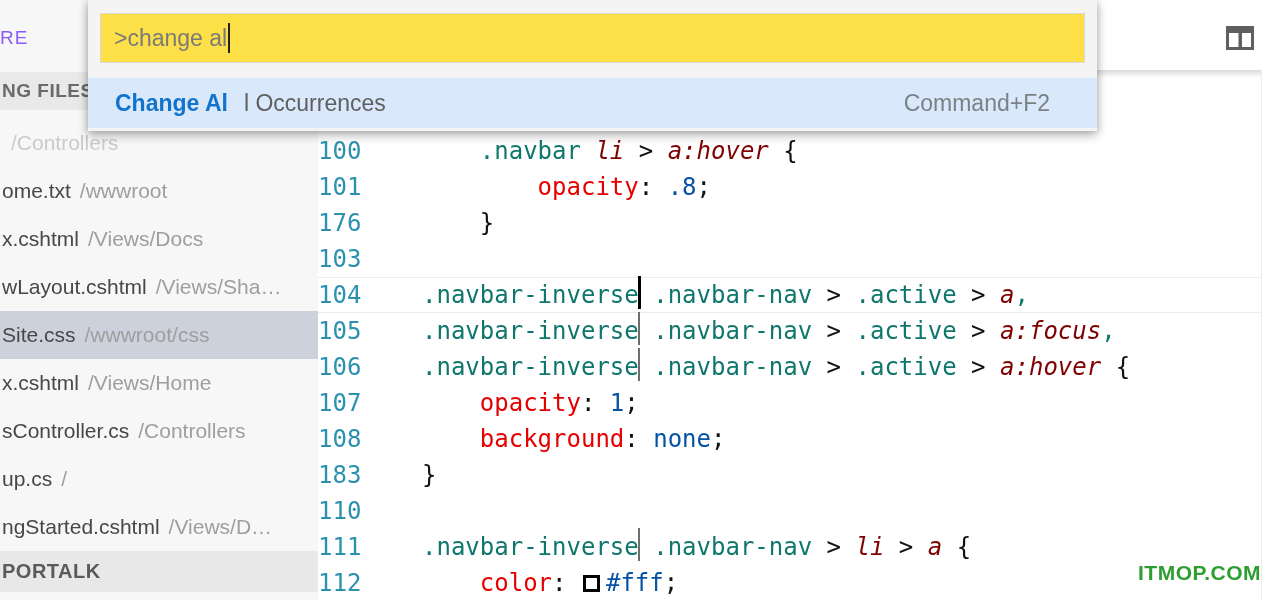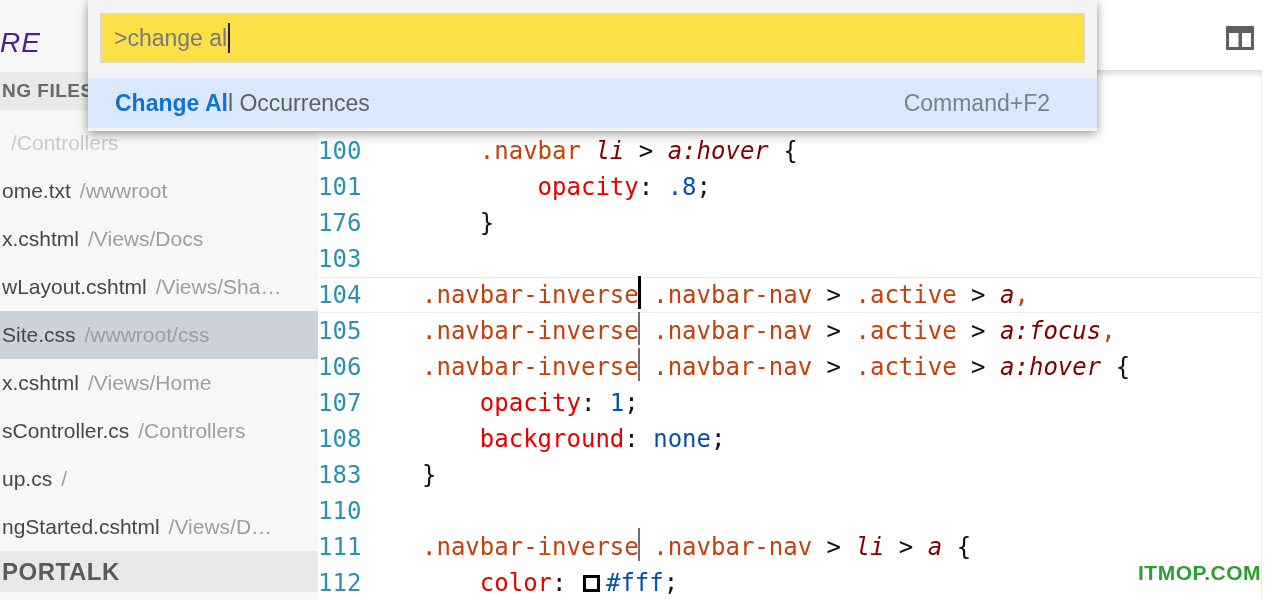--- a/index.html
+++ b/index.html
@@ -1,51 +1,51 @@
 <!DOCTYPE html>
 <html><head>
 <meta charset="utf-8">
 <style>
   html,body{margin:0;padding:0;background:#fff;}
   #app{position:relative;width:1272px;height:600px;overflow:hidden;
        font-family:"Liberation Sans",sans-serif;background:#ffffff;}
 
   
   #sidebar{position:absolute;left:0;top:0;width:318px;height:600px;background:#f7f7f7;}
-  #explorer-title{position:absolute;left:0;top:27px;font-size:28px;color:#4c1d95;letter-spacing:1px;font-style:italic;}
+  #explorer-title{position:absolute;left:0;top:27px;font-size:19px;color:#8b5cf6;letter-spacing:1px;}
   #wf-header{position:absolute;left:0;top:72px;right:0;height:38px;background:#e9e9e9;
              display:flex;align-items:center;padding-left:2px;
              font-size:19px;font-weight:bold;color:#6a6a6a;letter-spacing:.5px;}
   #file-list{position:absolute;left:0;top:119px;right:0;}
   .file-item{height:48px;display:flex;align-items:center;padding-left:2px;
              white-space:nowrap;overflow:hidden;font-size:21px;}
   .file-item.selected{background:#cdd1dc;}
   .file-item.faded{opacity:.5;}
   .file-name{color:#474747;}
   .file-path{color:#9e9e9e;margin-left:9px;}
   #project-header{position:absolute;left:0;top:551px;right:0;height:41px;background:#e8e8e8;
              display:flex;align-items:center;padding-left:2px;
-             font-size:24px;font-weight:bold;color:#5a5a5a;letter-spacing:.5px;}
+             font-size:20px;font-weight:bold;color:#5a5a5a;letter-spacing:.5px;}
   #partial-item{position:absolute;left:2px;top:592px;font-size:21px;color:#4a4a4a;}
 
   
   #editor{position:absolute;left:318px;top:0;width:954px;height:600px;background:#ffffff;}
   #editor-topbar{position:absolute;left:0;top:0;right:0;height:70px;background:#ffffff;}
   #split-icon{position:absolute;right:18px;top:26px;width:28px;height:24px;cursor:pointer;}
   #top-shadow{position:absolute;left:0;top:70px;right:0;height:8px;
               background:linear-gradient(to bottom,rgba(0,0,0,0.14),rgba(0,0,0,0));}
   #scroll-strip{position:absolute;right:0;top:70px;bottom:0;width:10px;background:#ffffff;
               border-left:1px solid #ececec;}
   #code-rows{position:absolute;left:0;top:133px;right:10px;
              font-family:"DejaVu Sans Mono",monospace;font-size:24px;}
   .code-row{display:flex;height:36px;line-height:36px;}
   .code-row.active{box-shadow:inset 0 1px 0 #ebebeb, inset 0 -1px 0 #ebebeb;}
   .gutter{width:82px;flex:none;text-align:left;color:#2b91af;}
   .code-text{flex:1;margin-left:22px;white-space:pre;color:#000;}
-  .tk-s{color:#c2410c;text-align:right;}
+  .tk-s{color:#0f766e;text-align:right;}
   .tk-e{color:#800000;font-style:italic;}
   .tk-r{color:#e50000;}
   .tk-v{color:#0451a5;}
   .tk-p{color:#111111;}
   .cursor{display:inline-block;width:0;height:0;position:relative;}
   .cursor::before{content:"";position:absolute;top:-27px;height:33px;}
   .cursor.primary::before{left:-1px;width:3px;background:#000;}
   .cursor.secondary::before{left:-1px;width:2px;background:#6e6e6e;}
   .swatch{display:inline-block;width:11px;height:11px;border:3px solid #000;
           background:#fff;margin:0 6px 0 2px;vertical-align:-1px;}
@@ -54,21 +54,21 @@
   #palette{position:absolute;left:88px;top:0;width:1009px;height:131px;background:#f4f4f4;
            box-shadow:0 4px 10px rgba(0,0,0,0.30), 2px 0 6px rgba(0,0,0,0.08), -2px 0 6px rgba(0,0,0,0.08);
            z-index:10;}
   #palette-input{position:absolute;left:12px;right:12px;top:13px;height:50px;background:#fde047;
            border:1px solid #d9d9d9;display:flex;align-items:center;padding-left:13px;
            font-size:23px;color:#7a7a7a;box-sizing:border-box;}
   #input-cursor{display:inline-block;width:2px;height:30px;background:#222;margin-left:1px;}
   #palette-row{position:absolute;left:0;right:0;top:78px;height:50px;background:#d9e8fa;
            display:flex;align-items:center;padding:0 47px 0 27px;font-size:23px;}
   #result-highlight{font-weight:bold;color:#1173cc;}
-  #result-rest{color:#5f5f5f;}
+  #result-rest{color:#5f5f5f;padding-left:16px;}
   #result-keys{margin-left:auto;color:#7c8186;}
 
   
   #watermark{position:absolute;left:1138px;top:561px;z-index:20;font-size:21px;font-weight:bold;
              color:#2f9e31;letter-spacing:.5px;}
 </style>
 </head>
 <body>
 
 <div id="app">

